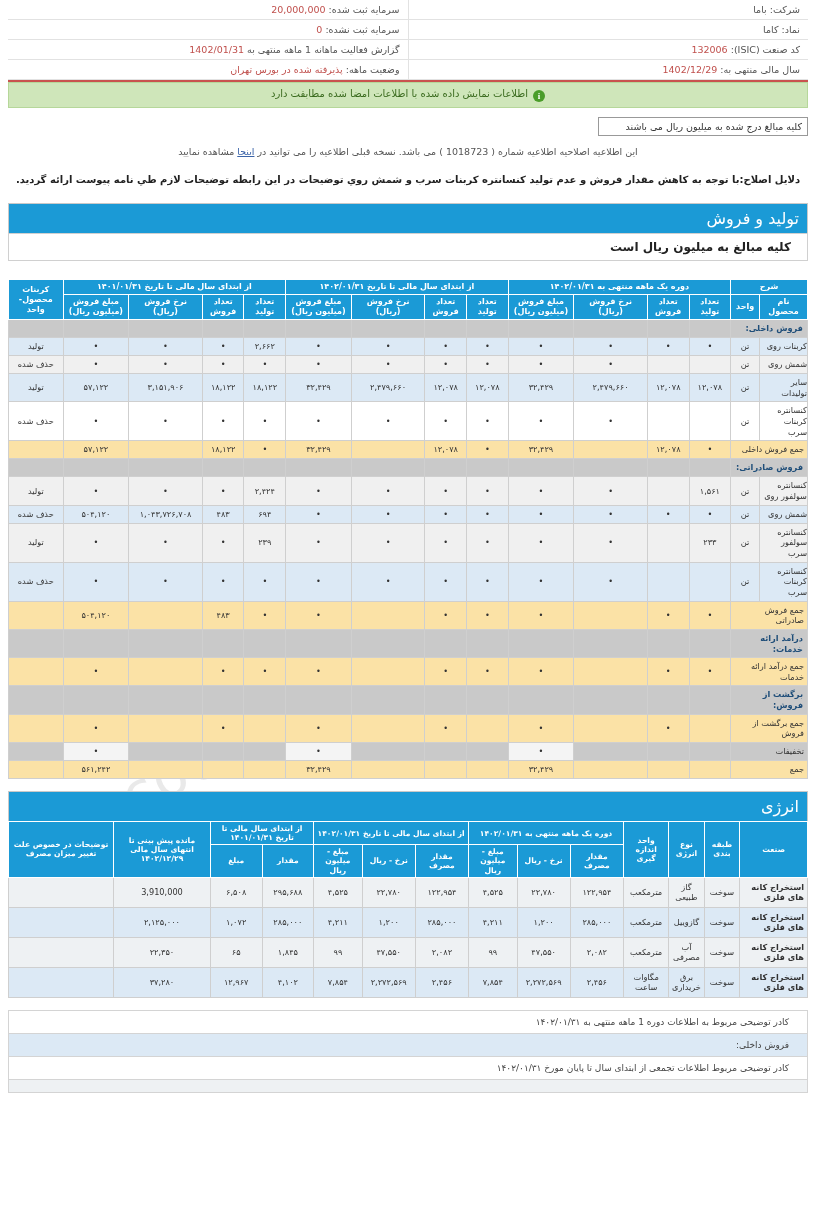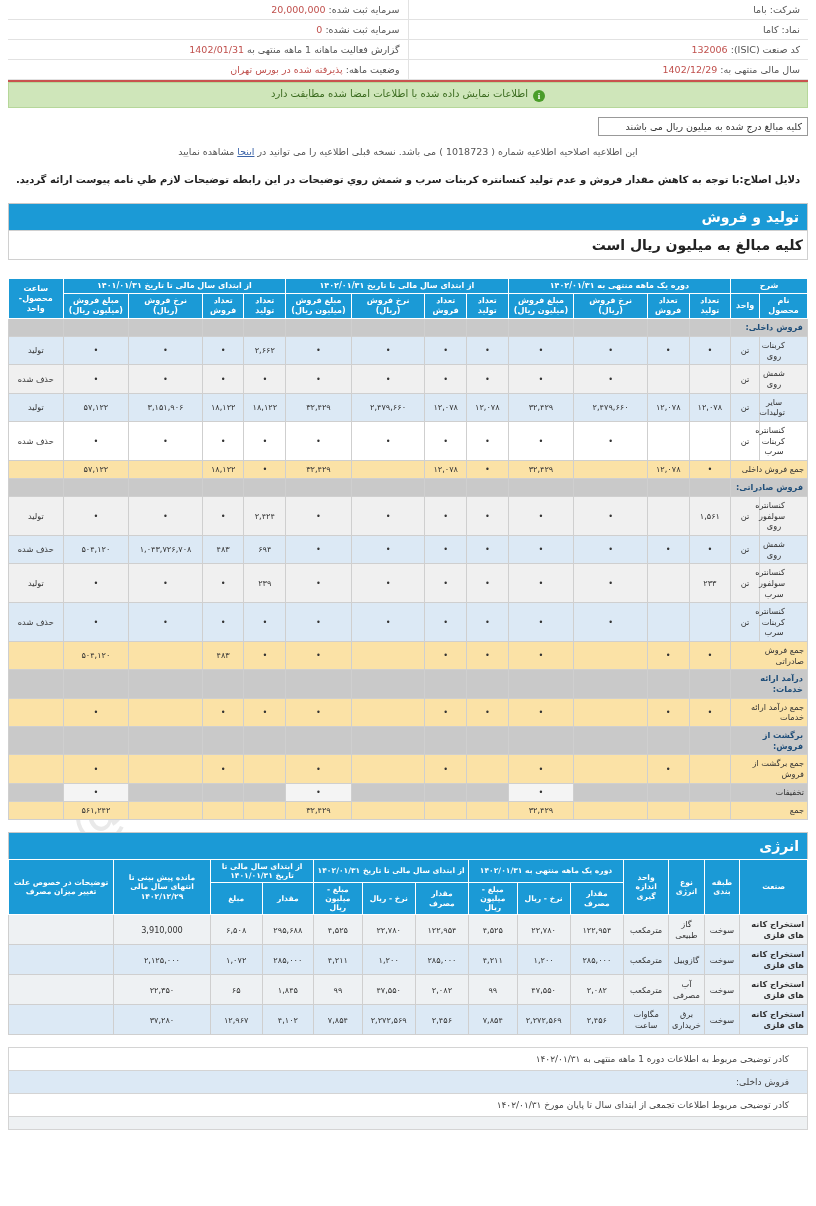--- a/index.html
+++ b/index.html
@@ -101,32 +101,32 @@
     text-align: center;
     font-size: 10px;
     font-weight: bold;
     color: #222;
   }
 
   
   .secbar {
     background: #1b9ad6;
     color: #fff;
-    font-size: 14px;
-    font-weight: bold;
+    font-size: 16px;
+    font-weight: normal;
     padding: 5px 8px;
     text-align: right;
     border: 1px solid #c9c9c9;
     border-bottom: none;
   }
   .secsub {
     border: 1px solid #d0d0d0;
     background: #fff;
-    padding: 6px 4px;
-    font-size: 14px;
+    padding: 6px 16px;
+    font-size: 12px;
     font-weight: bold;
     color: #222;
     text-align: right;
   }
   .spacer12 { height: 12px; }
   .spacer18 { height: 18px; }
 
   
   table.dt {
     width: 100%;
@@ -148,22 +148,22 @@
   table.dt td {
     border: 1px solid #cfcfcf;
     padding: 3px 3px;
     text-align: center;
     line-height: 1.3;
     height: 18px;
     color: #333;
     font-size: 8.2px;
   }
   table.dt td.name {
-    text-align: center;
-    padding-right: 22px;
+    text-align: right;
+    padding-right: 0;
   }
   tr.rowA td { background: #ffffff; }
   tr.rowB td { background: #dce9f5; }
   tr.rowC td { background: #f0f0f0; }
   tr.grouphdr td {
     background: #c9c9c9;
     font-weight: bold;
     color: #1f4e79;
     text-align: right;
     padding-right: 4px;
@@ -306,21 +306,21 @@
         <col style="width:9.2%">
         <col style="width:8.2%">
       <col style="width:6.8%">
     </colgroup>
     <thead>
       <tr>
         <th colspan="2" rowspan="1">شرح</th>
         <th colspan="4">دوره یک ماهه منتهی به ۱۴۰۲/۰۱/۳۱</th>
         <th colspan="4">از ابتدای سال مالی تا تاریخ ۱۴۰۲/۰۱/۳۱</th>
         <th colspan="4">از ابتدای سال مالی تا تاریخ ۱۴۰۱/۰۱/۳۱</th>
-        <th rowspan="2">ساعت محصول- واحد</th>
+        <th rowspan="2">کربنات محصول- واحد</th>
       </tr>
       <tr>
           <th>نام محصول</th>
           <th>واحد</th>
         <th>تعداد تولید</th>
         <th>تعداد فروش</th>
         <th>نرخ فروش (ریال)</th>
         <th>مبلغ فروش (میلیون ریال)</th>
         <th>تعداد تولید</th>
         <th>تعداد فروش</th>

